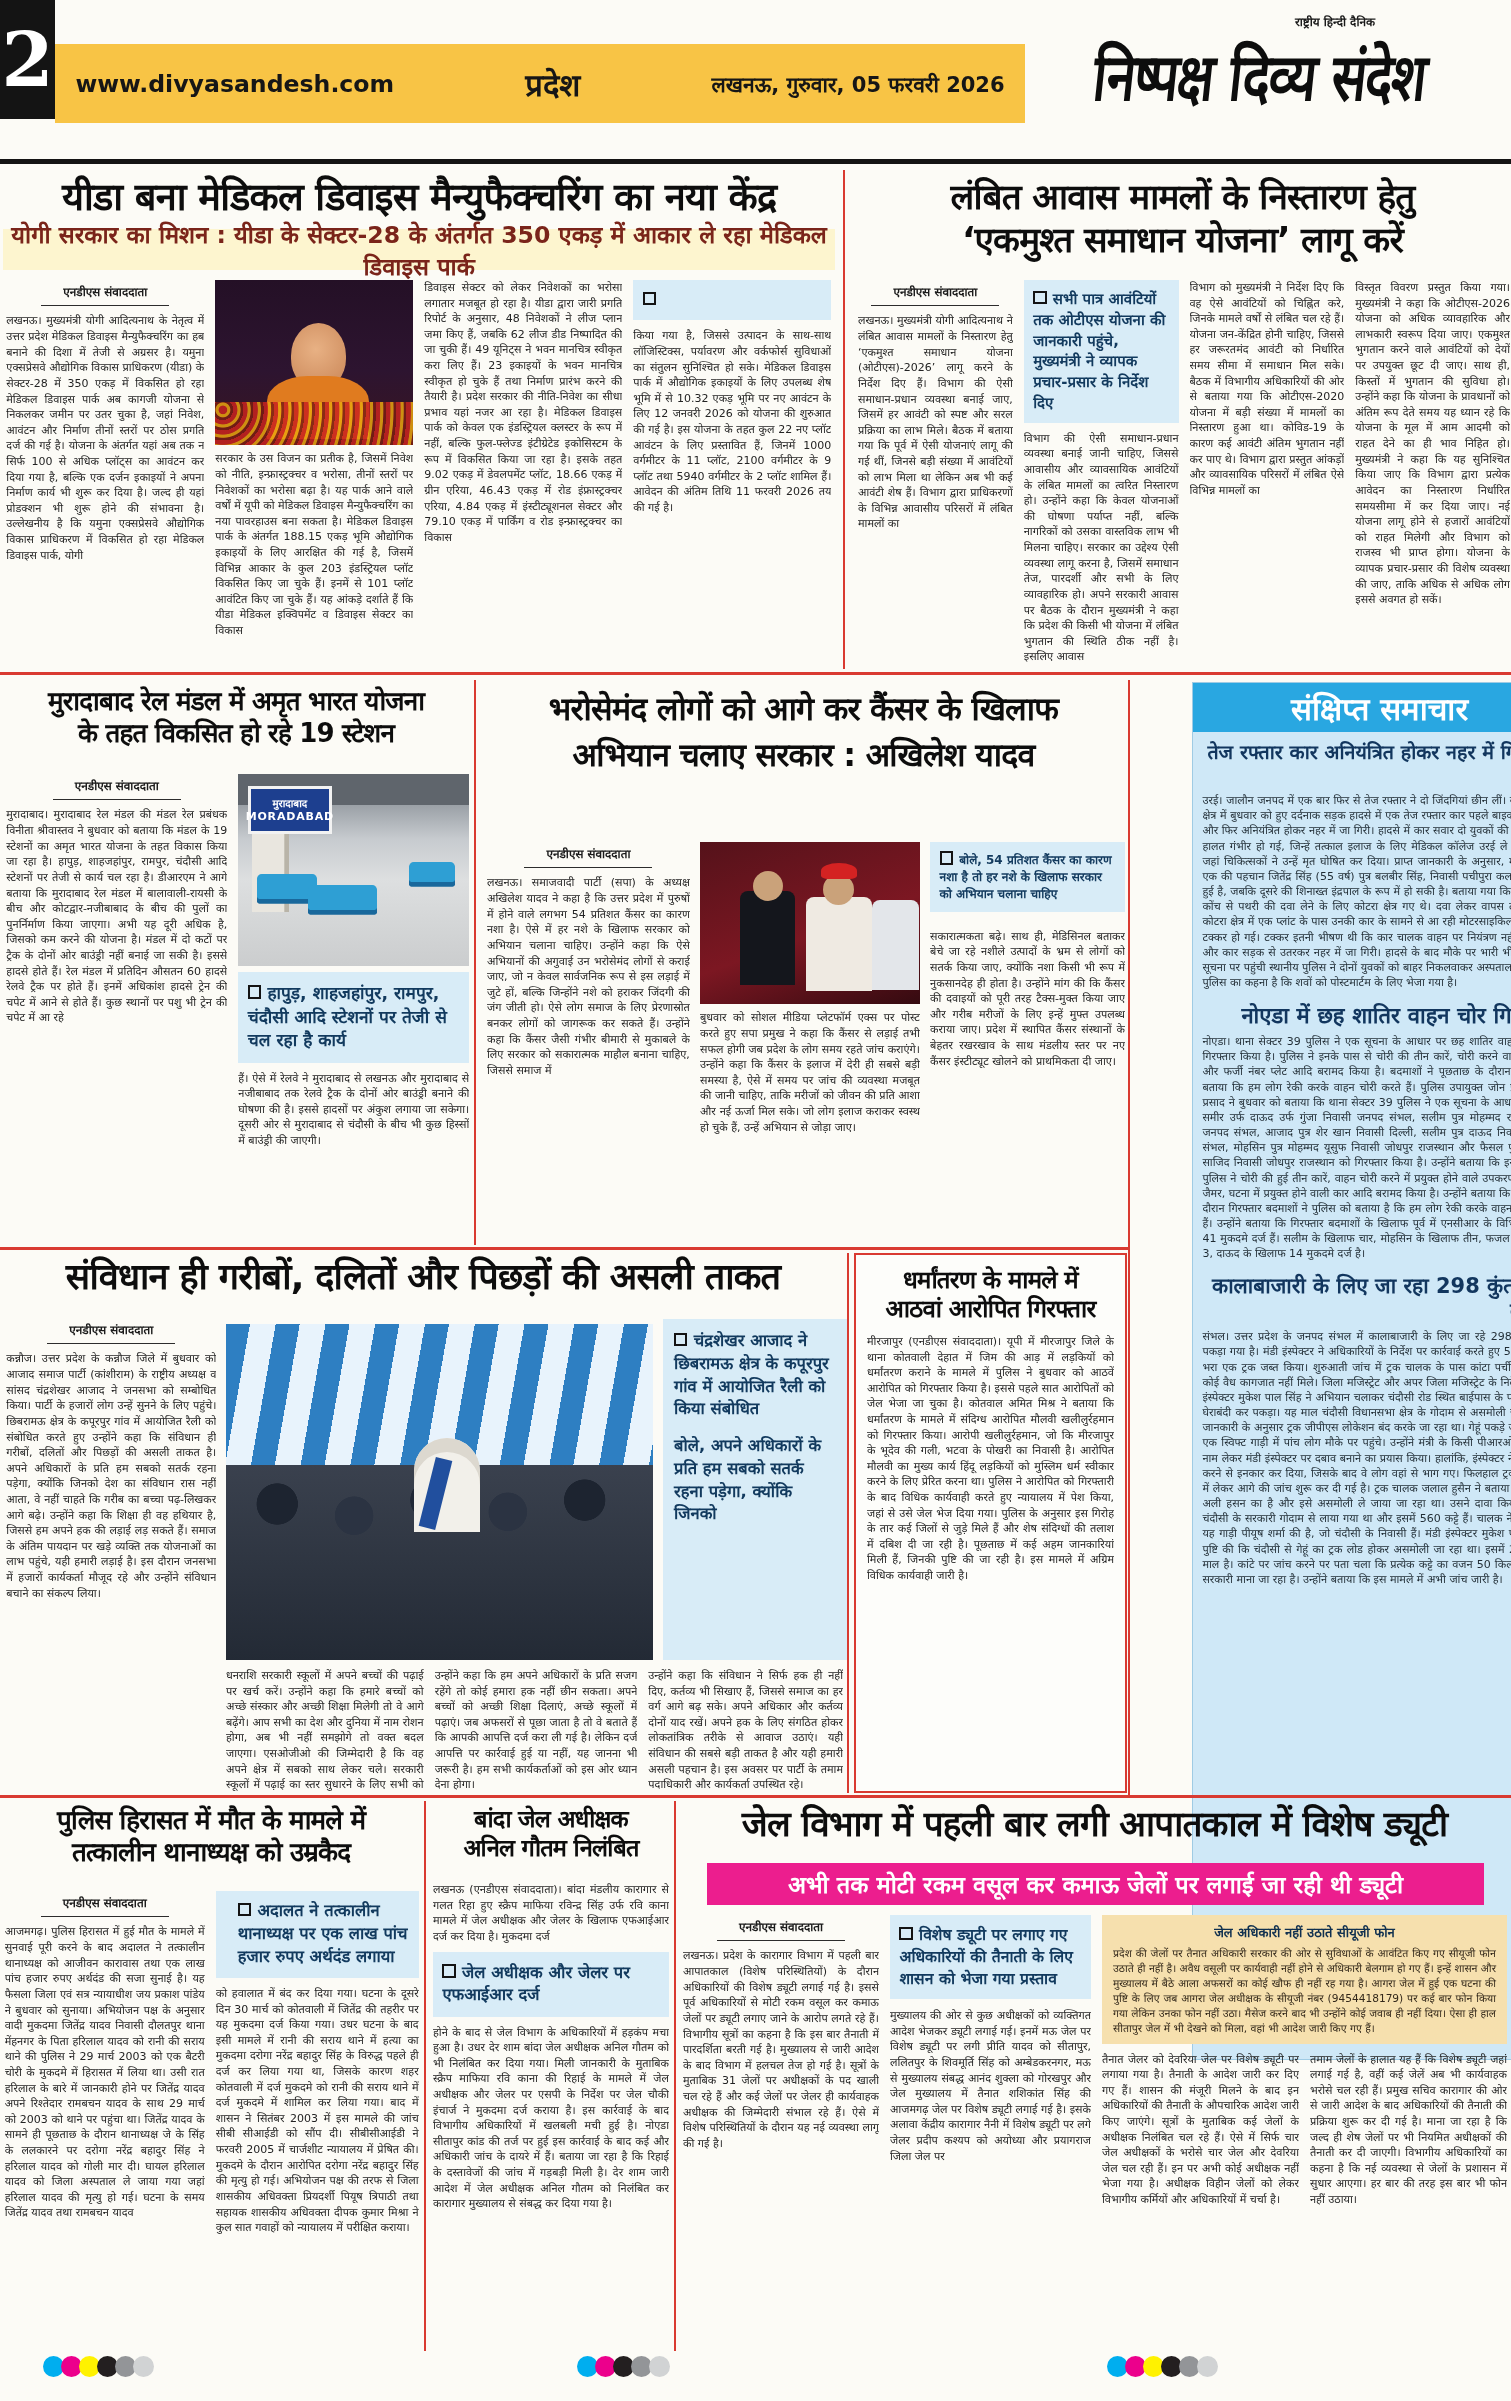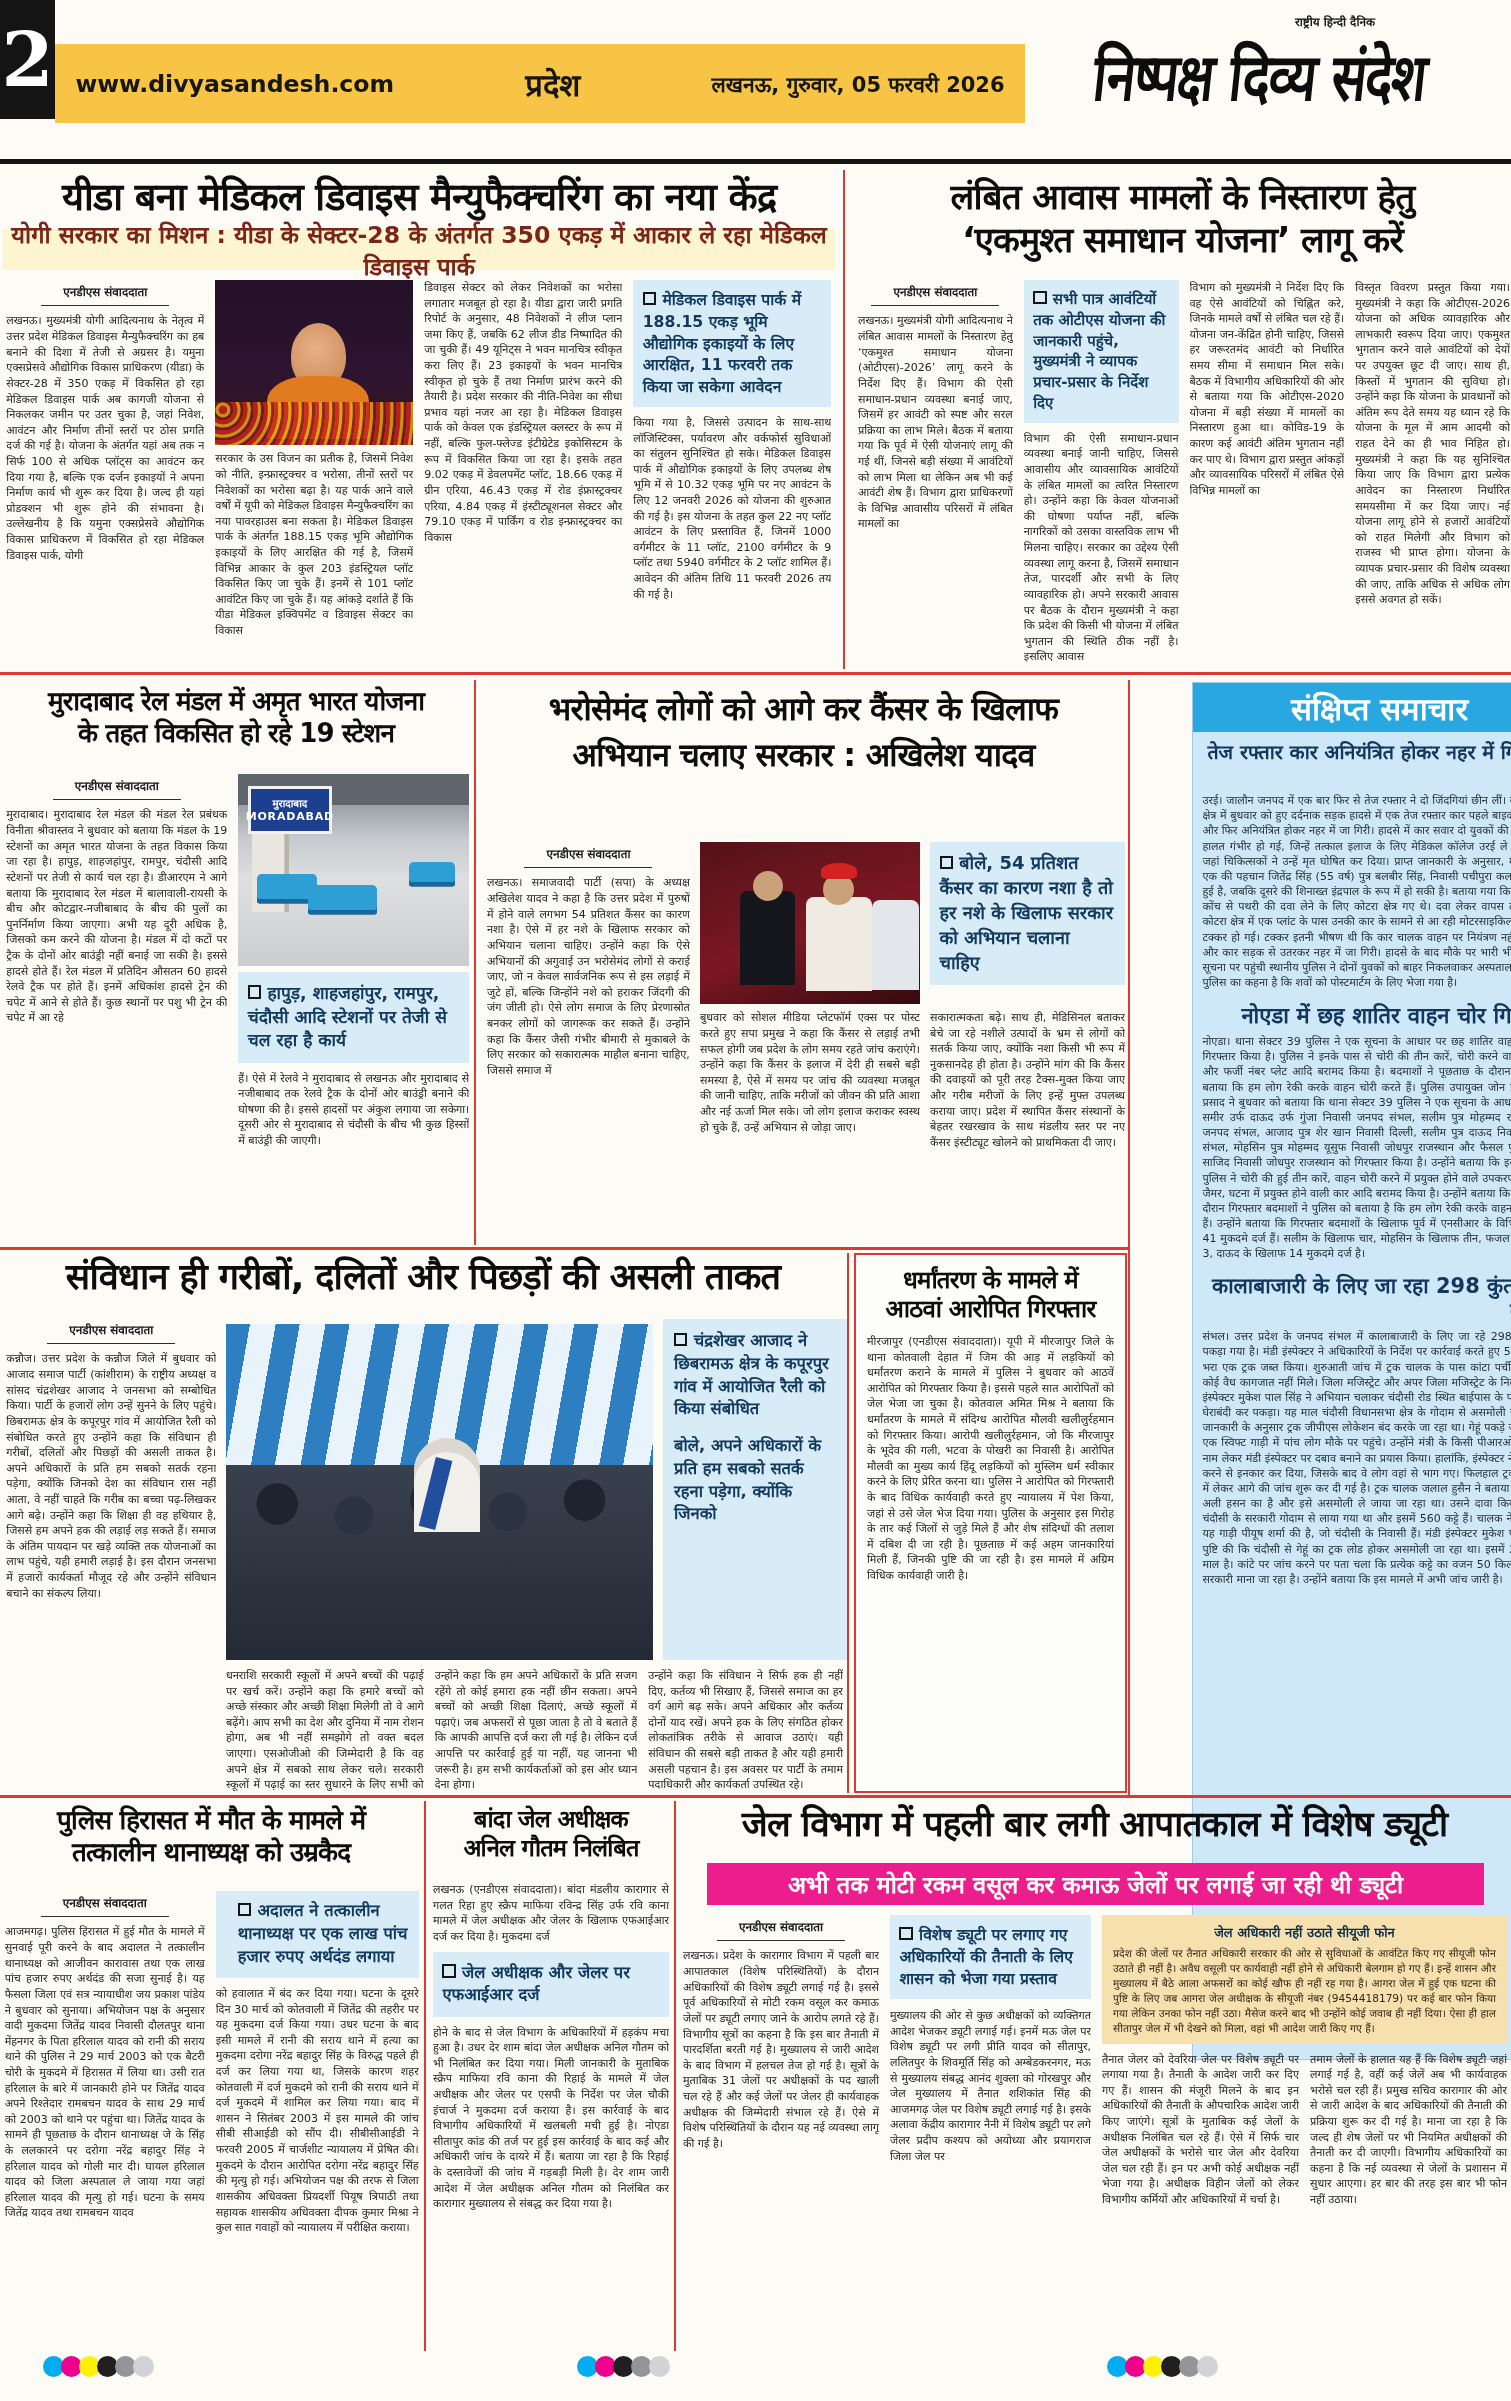--- a/index.html
+++ b/index.html
@@ -120,21 +120,21 @@
         <div class="robe"></div>
         <div class="flowers"></div>
       </div>
       <div class="body-text">सरकार के उस विजन का प्रतीक है, जिसमें निवेश को नीति, इन्फ्रास्ट्रक्चर व भरोसा, तीनों स्तरों पर निवेशकों का भरोसा बढ़ा है। यह पार्क आने वाले वर्षों में यूपी को मेडिकल डिवाइस मैन्युफैक्चरिंग का नया पावरहाउस बना सकता है। मेडिकल डिवाइस पार्क के अंतर्गत 188.15 एकड़ भूमि औद्योगिक इकाइयों के लिए आरक्षित की गई है, जिसमें विभिन्न आकार के कुल 203 इंडस्ट्रियल प्लॉट विकसित किए जा चुके हैं। इनमें से 101 प्लॉट आवंटित किए जा चुके हैं। यह आंकड़े दर्शाते हैं कि यीडा मेडिकल इक्विपमेंट व डिवाइस सेक्टर का विकास</div>
     </div>
     <div class="col" style="width:198px;">
       <div class="body-text">डिवाइस सेक्टर को लेकर निवेशकों का भरोसा लगातार मजबूत हो रहा है। यीडा द्वारा जारी प्रगति रिपोर्ट के अनुसार, 48 निवेशकों ने लीज प्लान जमा किए हैं, जबकि 62 लीज डीड निष्पादित की जा चुकी हैं। 49 यूनिट्स ने भवन मानचित्र स्वीकृत करा लिए हैं। 23 इकाइयों के भवन मानचित्र स्वीकृत हो चुके हैं तथा निर्माण प्रारंभ करने की तैयारी है। प्रदेश सरकार की नीति-निवेश का सीधा प्रभाव यहां नजर आ रहा है। मेडिकल डिवाइस पार्क को केवल एक इंडस्ट्रियल क्लस्टर के रूप में नहीं, बल्कि फुल-फ्लेज्ड इंटीग्रेटेड इकोसिस्टम के रूप में विकसित किया जा रहा है। इसके तहत 9.02 एकड़ में डेवलपमेंट प्लॉट, 18.66 एकड़ में ग्रीन एरिया, 46.43 एकड़ में रोड इंफ्रास्ट्रक्चर एरिया, 4.84 एकड़ में इंस्टीट्यूशनल सेक्टर और 79.10 एकड़ में पार्किंग व रोड इन्फ्रास्ट्रक्चर का विकास</div>
     </div>
     <div class="col" style="width:198px;">
       <div class="bluebox" style="font-size:15.7px;margin-bottom:7.9px;">
-        <span class="sq"></span><span>मेडिकल डिवाइस पार्क में 188.15 एकड़ भूमि औद्योगिक इकाइयों के लिए आरक्षित, 11 फरवरी तक किया जा सकेगा आवेदन</span>
+        <span class="sq"></span>
       </div>
       <div class="body-text">किया गया है, जिससे उत्पादन के साथ-साथ लॉजिस्टिक्स, पर्यावरण और वर्कफोर्स सुविधाओं का संतुलन सुनिश्चित हो सके। मेडिकल डिवाइस पार्क में औद्योगिक इकाइयों के लिए उपलब्ध शेष भूमि में से 10.32 एकड़ भूमि पर नए आवंटन के लिए 12 जनवरी 2026 को योजना की शुरुआत की गई है। इस योजना के तहत कुल 22 नए प्लॉट आवंटन के लिए प्रस्तावित हैं, जिनमें 1000 वर्गमीटर के 11 प्लॉट, 2100 वर्गमीटर के 9 प्लॉट तथा 5940 वर्गमीटर के 2 प्लॉट शामिल हैं। आवेदन की अंतिम तिथि 11 फरवरी 2026 तय की गई है।</div>
     </div>
   </div>
 
   <div class="abs headline" style="left:856px;top:176px;width:653px;font-size:35px;">
     <div>लंबित आवास मामलों के निस्तारण हेतु</div>
     <div>‘एकमुश्त समाधान योजना’ लागू करें</div>
   </div>
   <div class="abs cols" style="left:858px;top:280px;width:652px;height:388px;gap:11px;">
@@ -203,21 +203,21 @@
         <div class="fig" style="left:18%;top:30%;width:55px;height:94px;background:#14161c;"></div>
         <div class="head" style="left:24%;top:18%;width:30px;height:30px;"></div>
         <div class="fig" style="left:48%;top:34%;width:66px;height:94px;background:#efeae2;"></div>
         <div class="head" style="left:56%;top:20%;width:31px;height:31px;"></div>
         <div class="cap" style="left:55%;top:13%;width:36px;height:15.7px;"></div>
         <div class="fig" style="left:78%;top:36%;width:47px;height:90px;background:#e3e6ea;"></div>
       </div>
       <div class="body-text">बुधवार को सोशल मीडिया प्लेटफॉर्म एक्स पर पोस्ट करते हुए सपा प्रमुख ने कहा कि कैंसर से लड़ाई तभी सफल होगी जब प्रदेश के लोग समय रहते जांच कराएंगे। उन्होंने कहा कि कैंसर के इलाज में देरी ही सबसे बड़ी समस्या है, ऐसे में समय पर जांच की व्यवस्था मजबूत की जानी चाहिए, ताकि मरीजों को जीवन की प्रति आशा और नई ऊर्जा मिल सके। जो लोग इलाज कराकर स्वस्थ हो चुके हैं, उन्हें अभियान से जोड़ा जाए।</div>
     </div>
     <div class="col" style="width:195px;">
-      <div class="bluebox" style="font-size:18px;margin-bottom:25px;">
+      <div class="bluebox" style="font-size:12px;margin-bottom:17px;">
         <span class="sq"></span><span>बोले, 54 प्रतिशत कैंसर का कारण नशा है तो हर नशे के खिलाफ सरकार को अभियान चलाना चाहिए</span>
       </div>
       <div class="body-text">सकारात्मकता बढ़े। साथ ही, मेडिसिनल बताकर बेचे जा रहे नशीले उत्पादों के भ्रम से लोगों को सतर्क किया जाए, क्योंकि नशा किसी भी रूप में नुकसानदेह ही होता है। उन्होंने मांग की कि कैंसर की दवाइयों को पूरी तरह टैक्स-मुक्त किया जाए और गरीब मरीजों के लिए इन्हें मुफ्त उपलब्ध कराया जाए। प्रदेश में स्थापित कैंसर संस्थानों के बेहतर रखरखाव के साथ मंडलीय स्तर पर नए कैंसर इंस्टीट्यूट खोलने को प्राथमिकता दी जाए।</div>
     </div>
   </div>
 
   <div class="abs briefs" style="left:1192px;top:682px;width:375px;height:1378px;">
     <div class="briefs-header">संक्षिप्त समाचार</div>
     <div class="brief-title" style="font-size:19.6px;">तेज रफ्तार कार अनियंत्रित होकर नहर में गिरी, दो मरे</div>
     <div class="brief-body">उरई। जालौन जनपद में एक बार फिर से तेज रफ्तार ने दो जिंदगियां छीन लीं। कोटरा थाना क्षेत्र में बुधवार को हुए दर्दनाक सड़क हादसे में एक तेज रफ्तार कार पहले बाइक से टकराई और फिर अनियंत्रित होकर नहर में जा गिरी। हादसे में कार सवार दो युवकों की मौके पर ही हालत गंभीर हो गई, जिन्हें तत्काल इलाज के लिए मेडिकल कॉलेज उरई ले जाया गया, जहां चिकित्सकों ने उन्हें मृत घोषित कर दिया। प्राप्त जानकारी के अनुसार, मृतकों में से एक की पहचान जितेंद्र सिंह (55 वर्ष) पुत्र बलबीर सिंह, निवासी पचीपुरा कला के रूप में हुई है, जबकि दूसरे की शिनाख्त इंद्रपाल के रूप में हो सकी है। बताया गया कि दोनों युवक कोंच से पथरी की दवा लेने के लिए कोटरा क्षेत्र गए थे। दवा लेकर वापस लौटते समय कोटरा क्षेत्र में एक प्लांट के पास उनकी कार के सामने से आ रही मोटरसाइकिल से जोरदार टक्कर हो गई। टक्कर इतनी भीषण थी कि कार चालक वाहन पर नियंत्रण नहीं रख सका और कार सड़क से उतरकर नहर में जा गिरी। हादसे के बाद मौके पर भारी भीड़ जुट गई। सूचना पर पहुंची स्थानीय पुलिस ने दोनों युवकों को बाहर निकलवाकर अस्पताल भिजवाया। पुलिस का कहना है कि शवों को पोस्टमार्टम के लिए भेजा गया है।</div>

